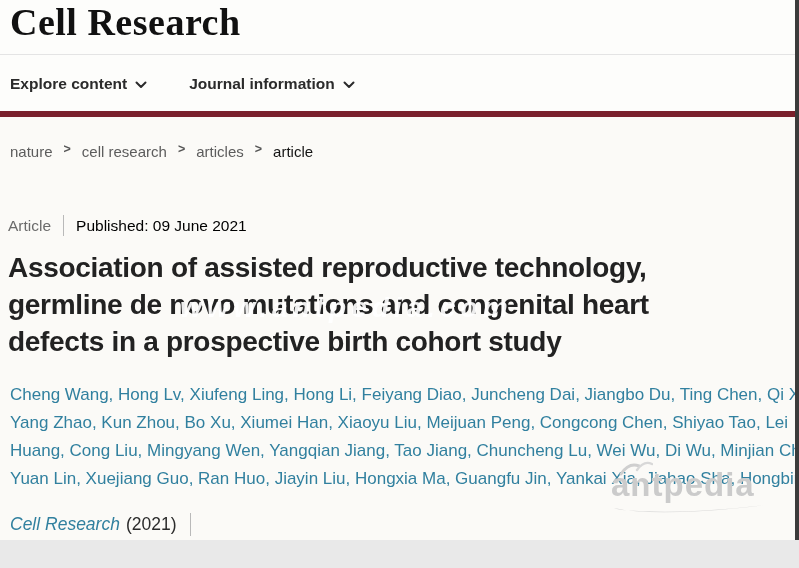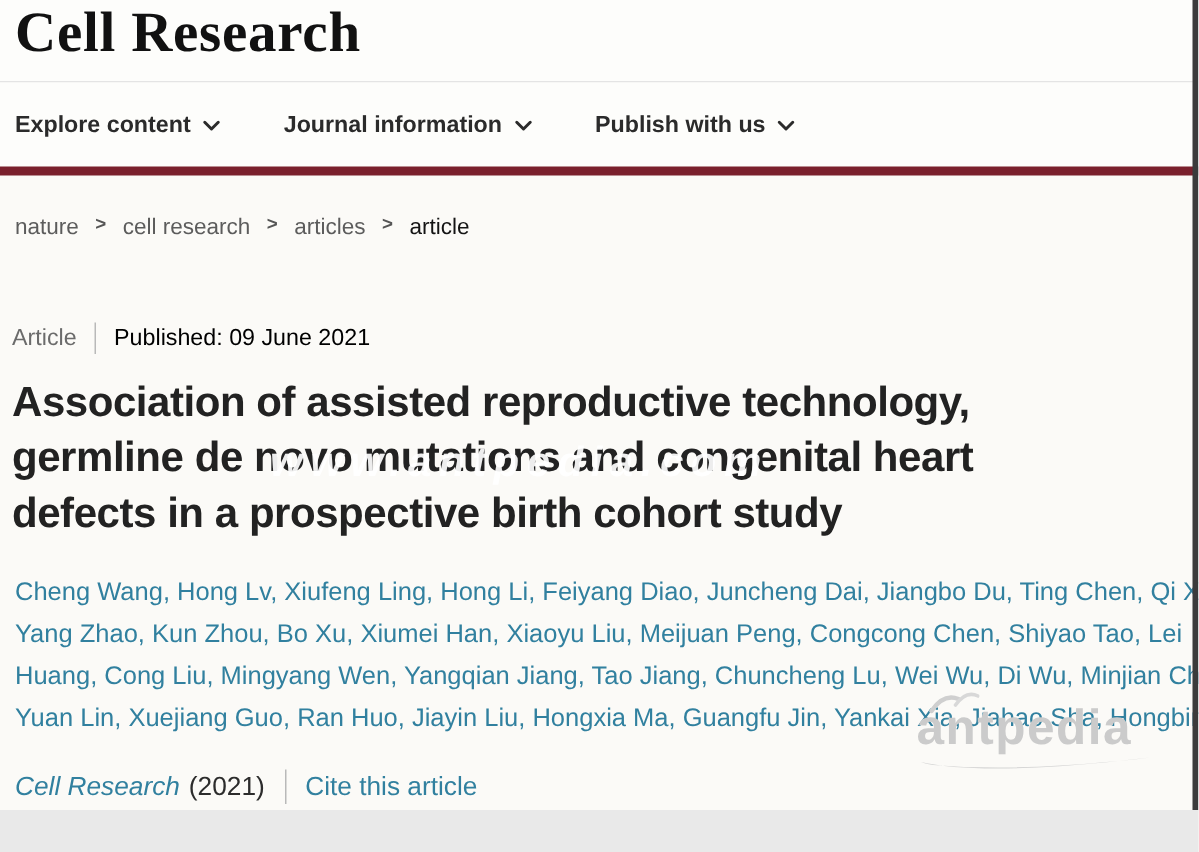--- a/index.html
+++ b/index.html
@@ -193,28 +193,20 @@
       </span>
     </div>
     <div class="nav-item">
       <span>Journal information</span>
       <span class="chevron">
         <svg width="12" height="8" viewBox="0 0 12 8">
             <path d="M1.5 1.5 L6 6 L10.5 1.5" stroke="#2b2b2b" stroke-width="2" fill="none" stroke-linecap="round" stroke-linejoin="round"></path>
           </svg>
       </span>
     </div>
-    <div class="nav-item">
-      <span>Publish with us</span>
-      <span class="chevron">
-        <svg width="12" height="8" viewBox="0 0 12 8">
-            <path d="M1.5 1.5 L6 6 L10.5 1.5" stroke="#2b2b2b" stroke-width="2" fill="none" stroke-linecap="round" stroke-linejoin="round"></path>
-          </svg>
-      </span>
-    </div>
   </div>
 
   <div class="accent-bar"></div>
 
   <div class="breadcrumb">
     <span class="crumb">nature</span>
     <span class="crumb-sep">&gt;</span>
     <span class="crumb">cell research</span>
     <span class="crumb-sep">&gt;</span>
     <span class="crumb">articles</span>
@@ -239,21 +231,20 @@
     <div class="author-line">Cheng Wang, Hong Lv, Xiufeng Ling, Hong Li, Feiyang Diao, Juncheng Dai, Jiangbo Du, Ting Chen, Qi Xi,</div>
     <div class="author-line">Yang Zhao, Kun Zhou, Bo Xu, Xiumei Han, Xiaoyu Liu, Meijuan Peng, Congcong Chen, Shiyao Tao, Lei</div>
     <div class="author-line">Huang, Cong Liu, Mingyang Wen, Yangqian Jiang, Tao Jiang, Chuncheng Lu, Wei Wu, Di Wu, Minjian Chen,</div>
     <div class="author-line">Yuan Lin, Xuejiang Guo, Ran Huo, Jiayin Liu, Hongxia Ma, Guangfu Jin, Yankai Xia, Jiahao Sha, Hongbing</div>
   </div>
 
   <div class="citation">
     <span class="cit-journal">Cell Research</span>
     <span class="cit-year">(2021)</span>
     <span class="cit-divider"></span>
-    <span class="cite-link">Cite this article</span>
   </div>
 
   <div class="brand-watermark">
     <span class="brand-antenna">
       <svg width="34" height="18" viewBox="0 0 34 18">
           <path d="M2 16 Q10 4 20 8" fill="none" stroke="#cfcfcf" stroke-width="3" stroke-linecap="round"></path>
           <path d="M18 12 Q25 2 33 6" fill="none" stroke="#d8d8d8" stroke-width="2.4" stroke-linecap="round"></path>
         </svg>
     </span>
     <div class="brand-text">antpedia</div>

